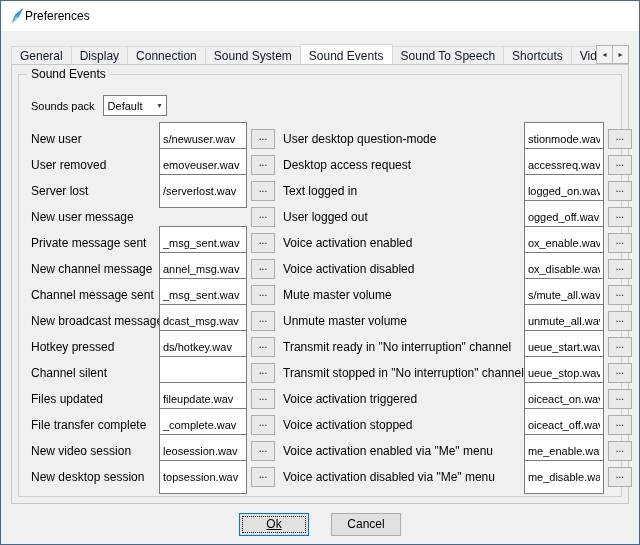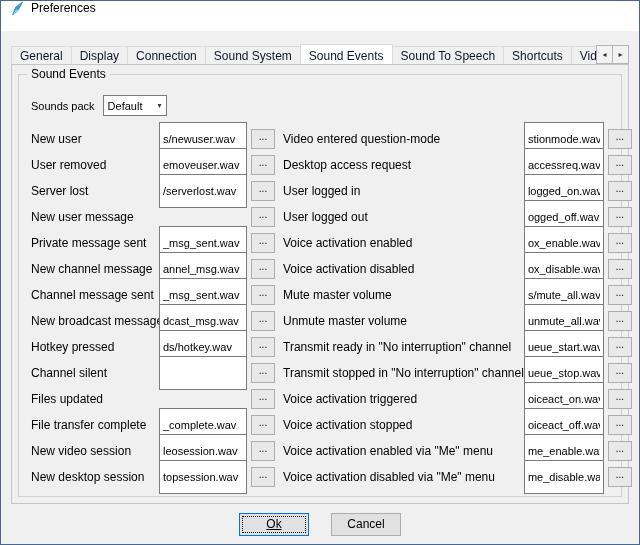--- a/index.html
+++ b/index.html
@@ -1,19 +1,19 @@
 <!DOCTYPE html>
 <html><head>
 <meta charset="utf-8">
 <style>
   html,body{margin:0;padding:0;}
   body{width:640px;height:545px;font-family:"Liberation Sans",sans-serif;background:#fff;}
   *{box-sizing:border-box;}
   .window{width:640px;height:545px;background:#f0f0f0;border:1px solid #48678c;display:flex;flex-direction:column;}
-  .titlebar{height:30px;background:#ffffff;display:flex;align-items:flex-start;gap:6px;padding:0 8px;flex:0 0 auto;}
+  .titlebar{height:30px;background:#ffffff;display:flex;align-items:center;padding:0 8px;flex:0 0 auto;}
   .titlebar .title{font-size:12px;color:#000;}
   .tabs-wrap{position:relative;margin:12px 10px 0;height:21px;flex:0 0 auto;}
   .tab-bar{display:flex;align-items:flex-end;height:21px;overflow:hidden;padding-right:0;}
   .tab{font-size:12px;padding:2px 8px 3px;background:#f0f0f0;border:1px solid #d9d9d9;border-bottom:none;height:18px;margin-right:-1px;white-space:nowrap;color:#0f172a;cursor:default;}
   .tab.active{background:#fff;height:21px;padding-top:4px;position:relative;z-index:2;margin-bottom:-1px;border-bottom:1px solid #fff;}
   .tab-scrollers{position:absolute;right:0;bottom:0;display:flex;z-index:3;}
   .tab-scroller{width:17px;height:19px;background:#f3f3f3;border:1px solid #b5b5b5;font-size:8px;line-height:17px;text-align:center;color:#333;padding:0;margin-left:-1px;}
   .pane{flex:1;margin:0 10px;border:1px solid #c6c6c6;background:#f0f0f0;position:relative;}
   .groupbox{position:absolute;left:6px;right:6px;top:9px;bottom:6px;border:1px solid #d0d0d0;padding:12px 10px 0 12px;}
   .group-title{position:absolute;top:-8px;left:8px;background:#f0f0f0;padding:0 4px;font-size:12px;color:#000;}
@@ -125,51 +125,52 @@
               <input type="text" class="rinput" value="ds/hotkey.wav" style="">
               <button class="browse">...</button>
             </div>
             <div class="row">
               <span class="rlabel">Channel silent</span>
               <input type="text" class="rinput" value="" style="">
               <button class="browse">...</button>
             </div>
             <div class="row">
               <span class="rlabel">Files updated</span>
+              <input type="text" class="rinput" value="fileupdate.wav" style="">
               <button class="browse">...</button>
             </div>
             <div class="row">
               <span class="rlabel">File transfer complete</span>
               <input type="text" class="rinput" value="_complete.wav" style="">
               <button class="browse">...</button>
             </div>
             <div class="row">
               <span class="rlabel">New video session</span>
               <input type="text" class="rinput" value="leosession.wav" style="">
               <button class="browse">...</button>
             </div>
             <div class="row">
               <span class="rlabel">New desktop session</span>
               <input type="text" class="rinput" value="topsession.wav" style="">
               <button class="browse">...</button>
             </div>
           </div>
         <div class="col col-right">
             <div class="row">
-              <span class="rlabel">Video entered question-mode</span>
+              <span class="rlabel">User desktop question-mode</span>
               <input type="text" class="rinput" value="stionmode.wav" style="">
               <button class="browse">...</button>
             </div>
             <div class="row">
               <span class="rlabel">Desktop access request</span>
               <input type="text" class="rinput" value="accessreq.wav" style="">
               <button class="browse">...</button>
             </div>
             <div class="row">
-              <span class="rlabel">User logged in</span>
+              <span class="rlabel">Text logged in</span>
               <input type="text" class="rinput" value="logged_on.wav" style="">
               <button class="browse">...</button>
             </div>
             <div class="row">
               <span class="rlabel">User logged out</span>
               <input type="text" class="rinput" value="ogged_off.wav" style="">
               <button class="browse">...</button>
             </div>
             <div class="row">
               <span class="rlabel">Voice activation enabled</span>

